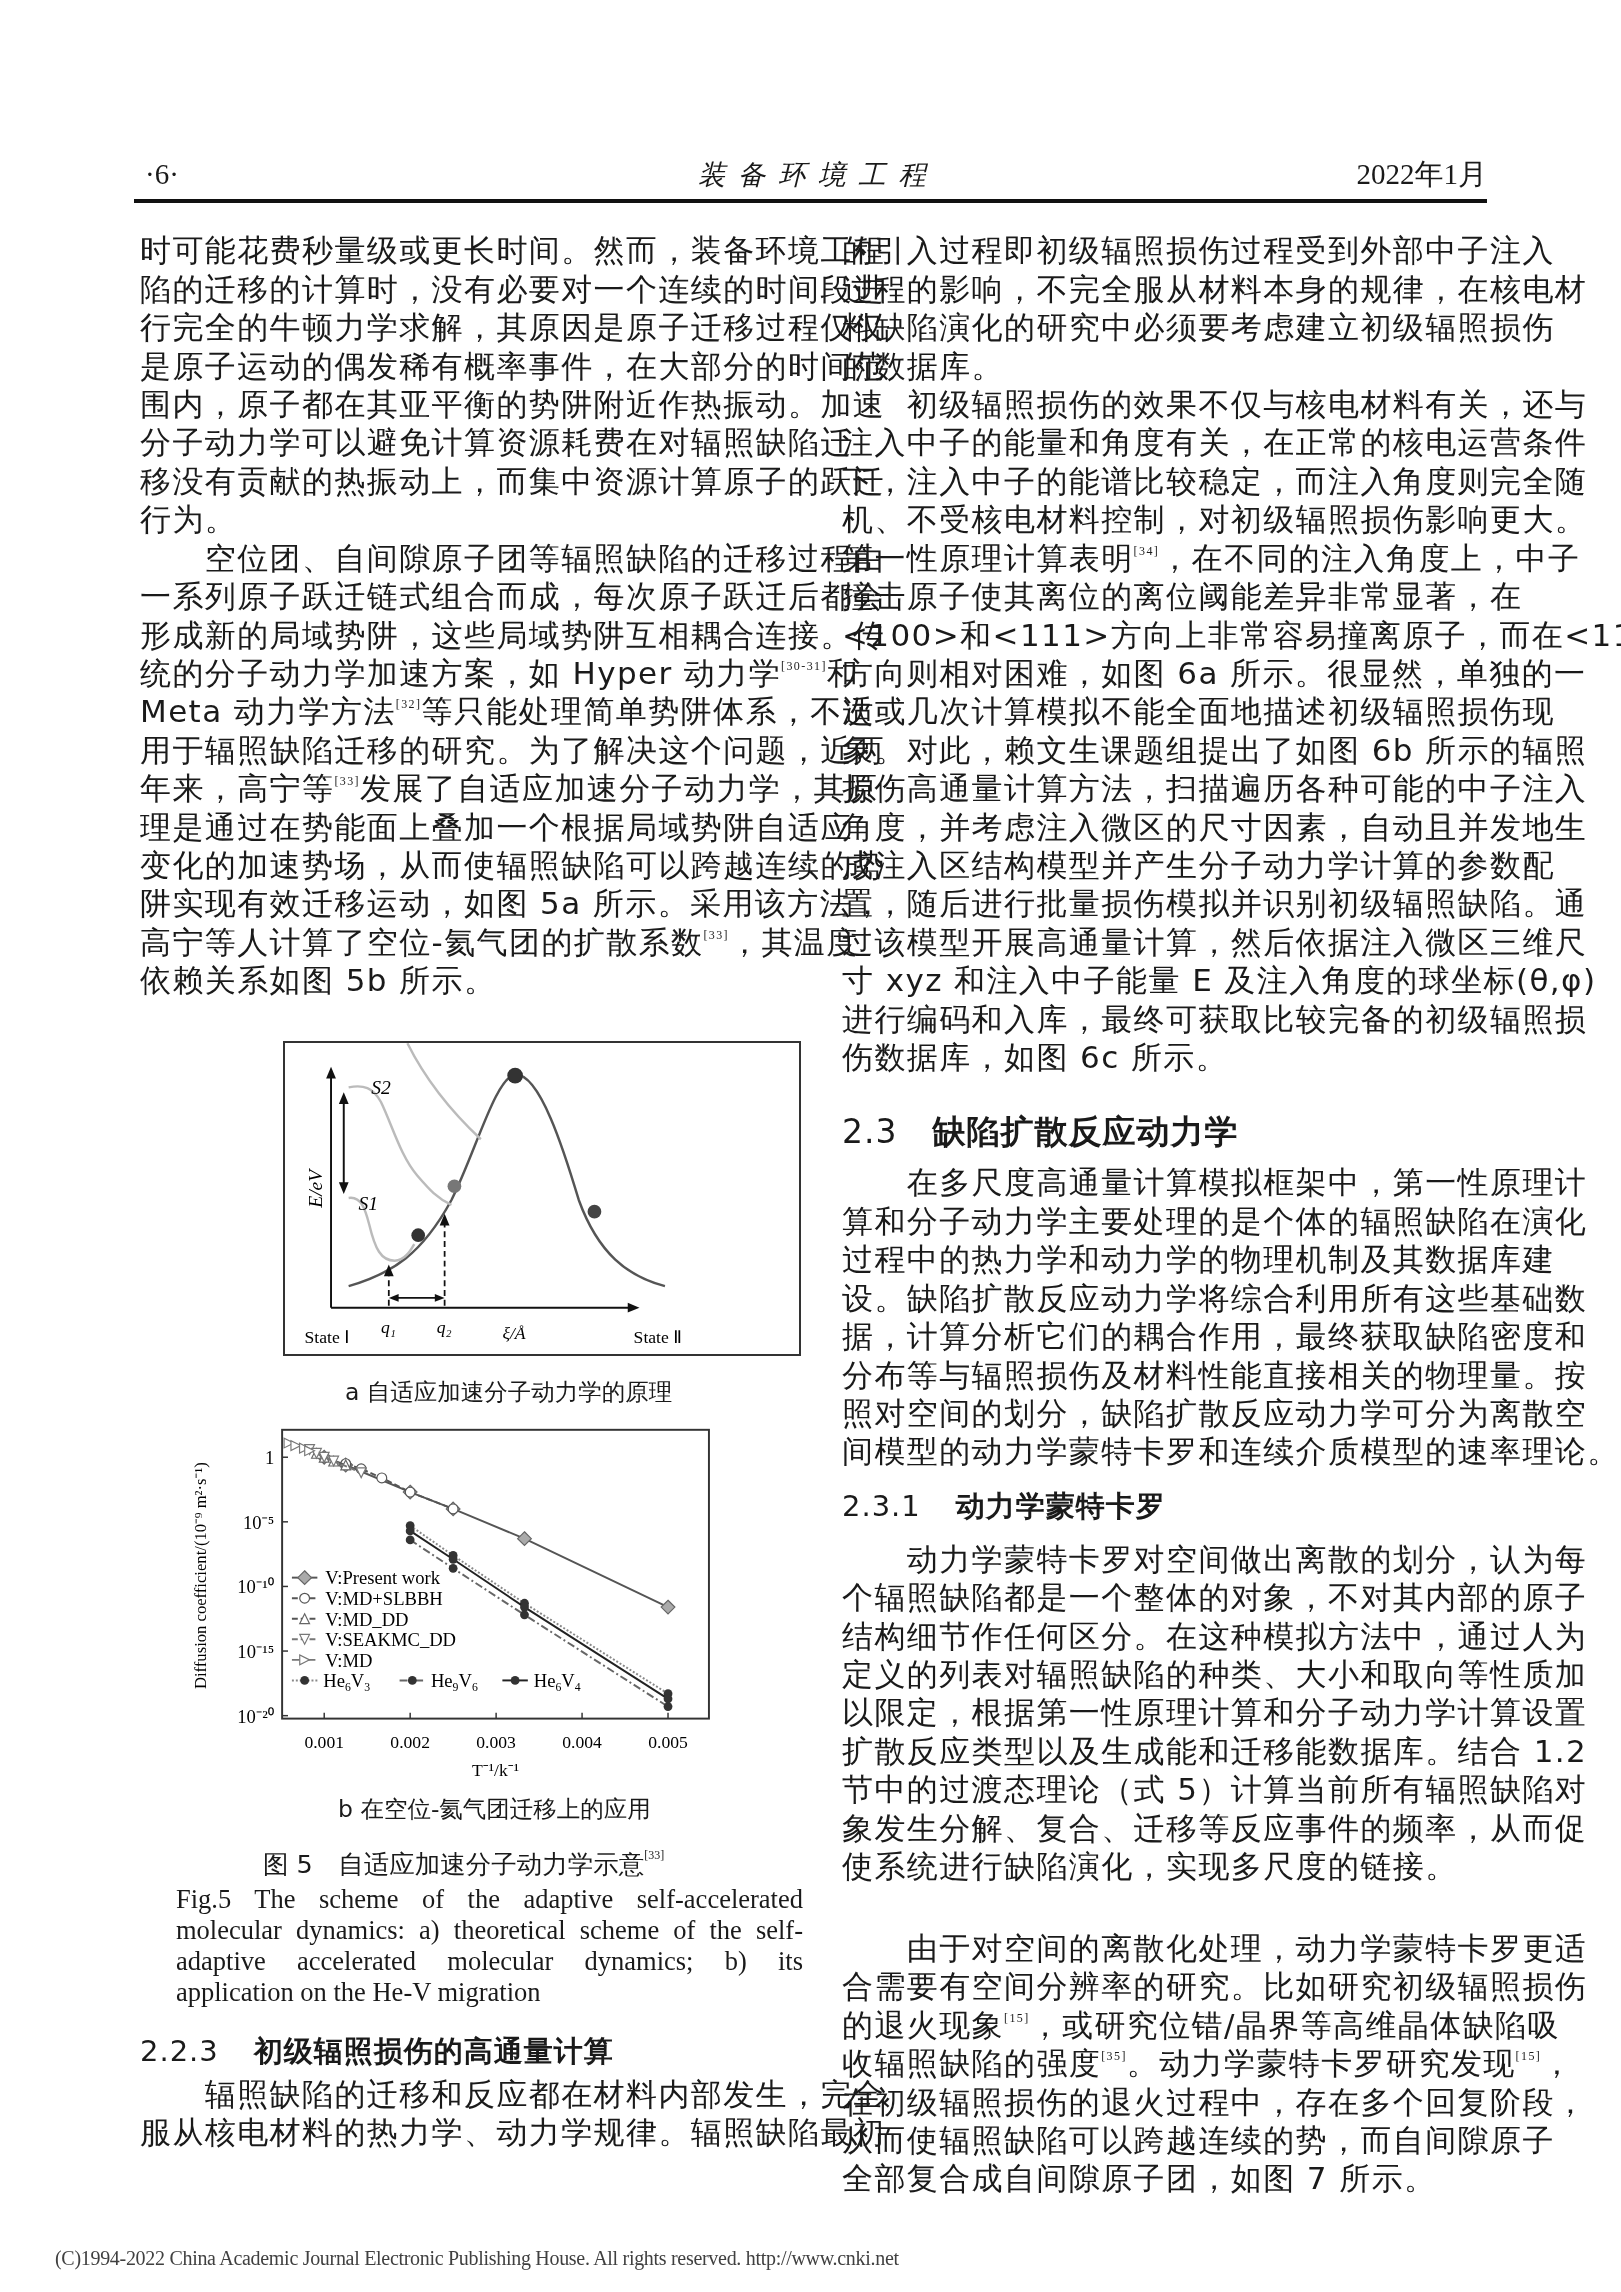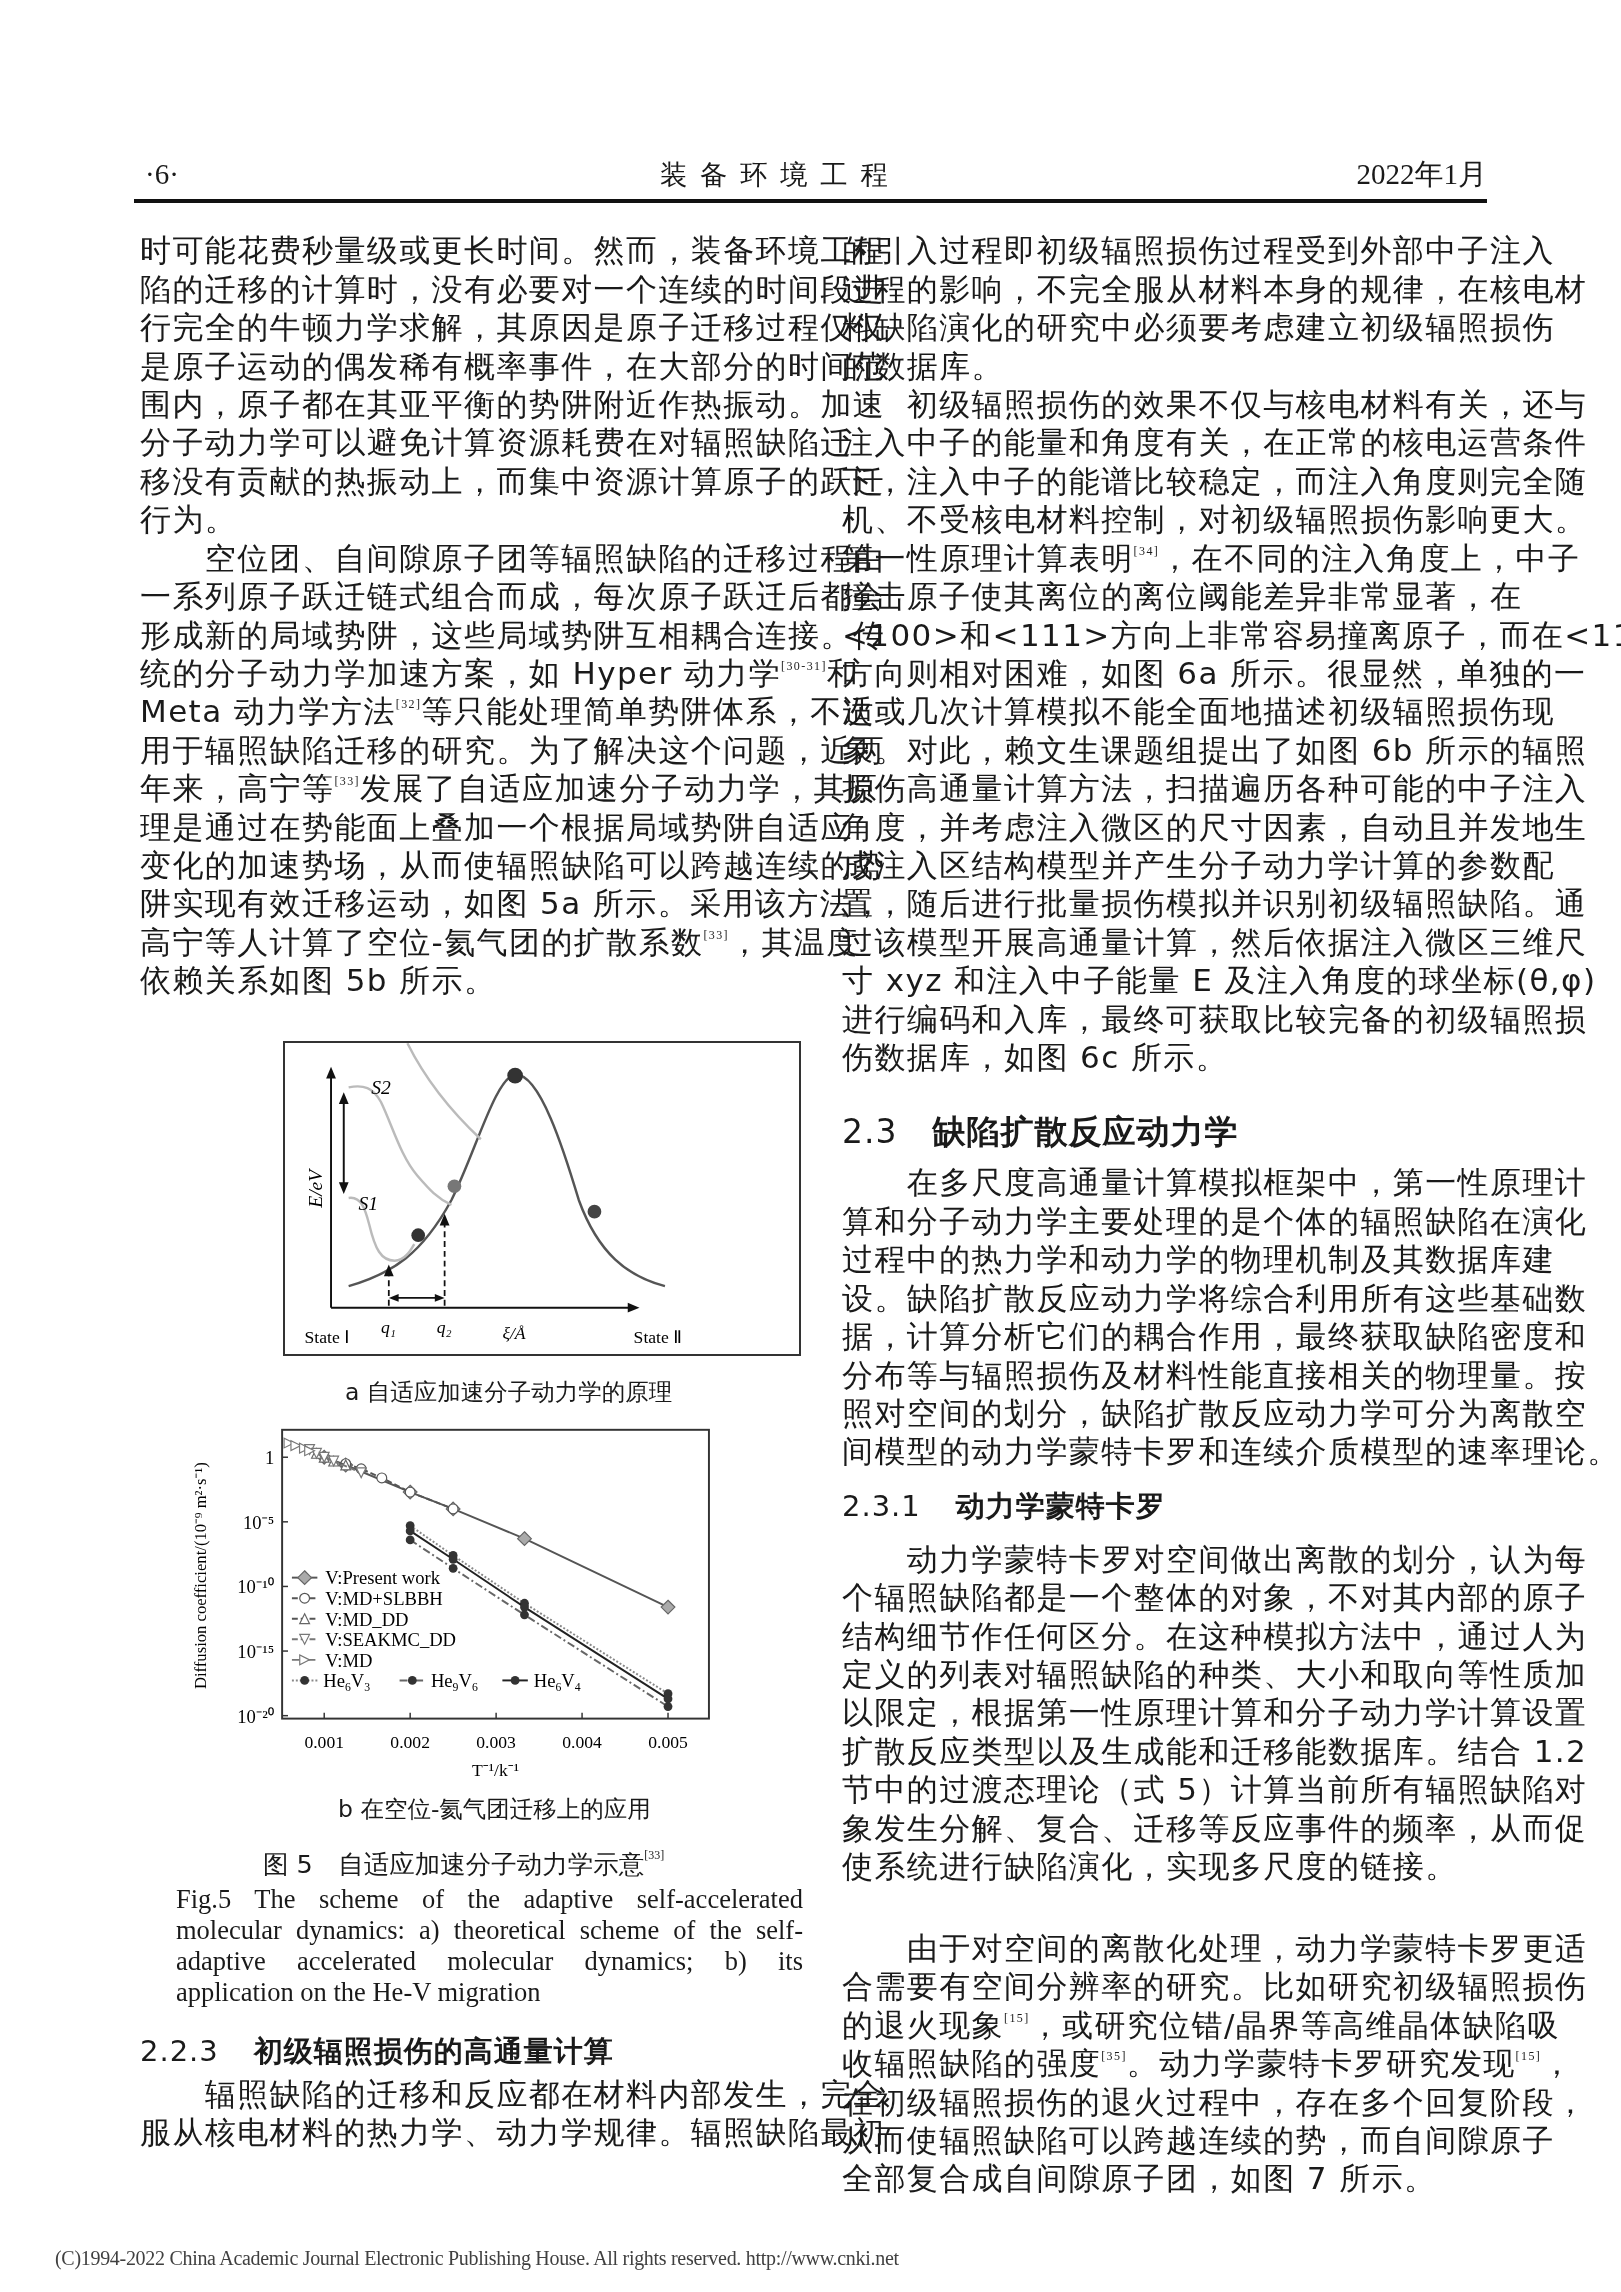--- a/index.html
+++ b/index.html
@@ -1,20 +1,20 @@
 <!DOCTYPE html>
 <html><head>
 <meta charset="utf-8">
 <style>
   html, body { margin: 0; padding: 0; background: #ffffff; }
   body { width: 1621px; height: 2293px; position: relative; overflow: hidden;
          font-family: "DejaVu Serif", "Liberation Serif", serif; color: #1a1a1a; }
   .hdr { position: absolute; top: 157px; font-size: 29px; line-height: 35px; }
   .hdr-page { left: 145px; font-family: "Liberation Serif", serif; }
-  .hdr-title { left: 660px; letter-spacing: 12.7px; font-family: "DejaVu Sans", sans-serif; font-size: 27.4px; }
+  .hdr-title { left: 698px; letter-spacing: 12.7px; font-family: "DejaVu Sans", sans-serif; font-size: 27.4px; font-style: italic; }
   .hdr-date { right: 134px; font-family: "Liberation Serif", serif; }
   .hdr-rule { position: absolute; left: 134px; width: 1353px; top: 199px; height: 3.9px; background: #111; }
 
   .line { position: absolute; white-space: nowrap; font-size: 31px; line-height: 37px;
           font-family: "DejaVu Sans", sans-serif; letter-spacing: 1.4px; color: #1a1a1a; }
   .col-l { left: 140px; width: 637px; }
   .col-r { left: 842px; width: 647px; }
   sup { font-size: 12px; vertical-align: 13.7px; line-height: 0; font-family: "Liberation Serif", serif; }
   .h2 { font-family: "DejaVu Sans", sans-serif; font-size: 33px; font-weight: bold; letter-spacing: 1px; }
   .h3 { font-family: "DejaVu Sans", sans-serif; font-size: 29px; font-weight: bold; letter-spacing: 1px; }

